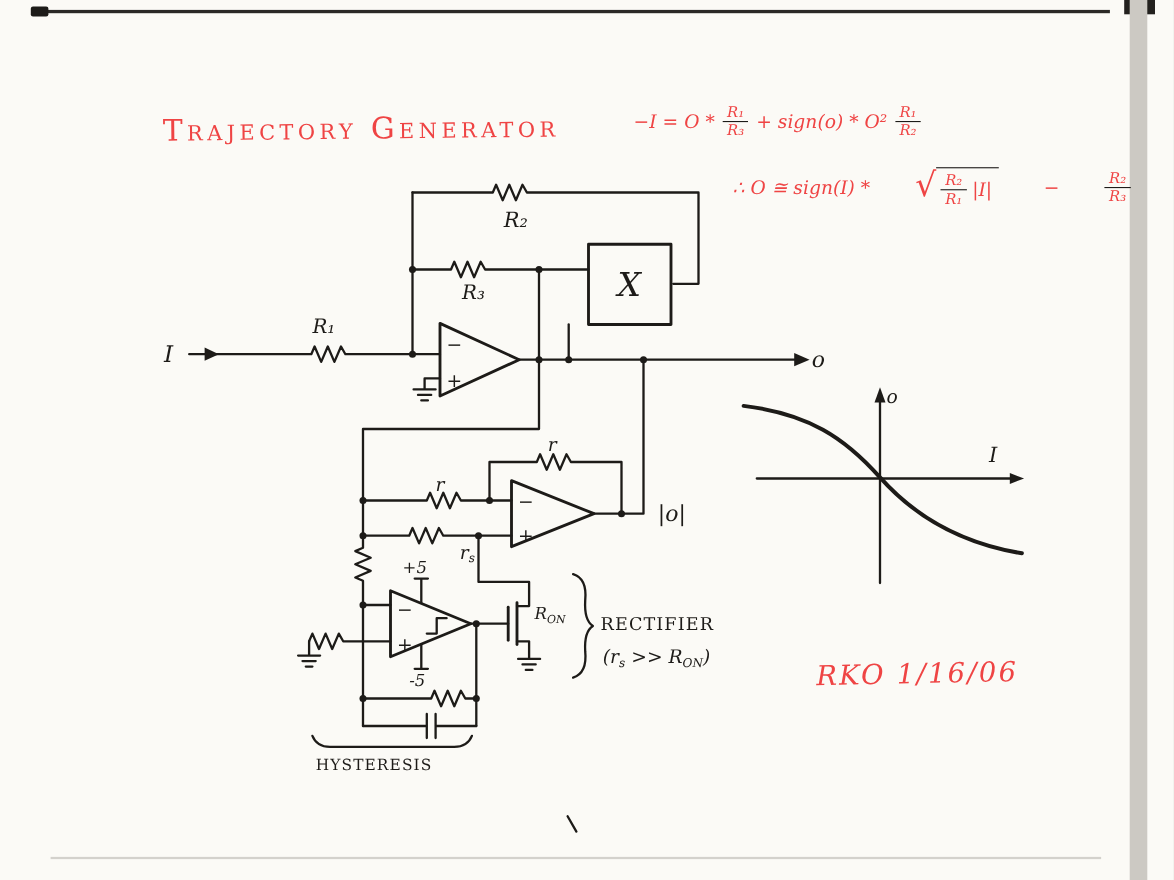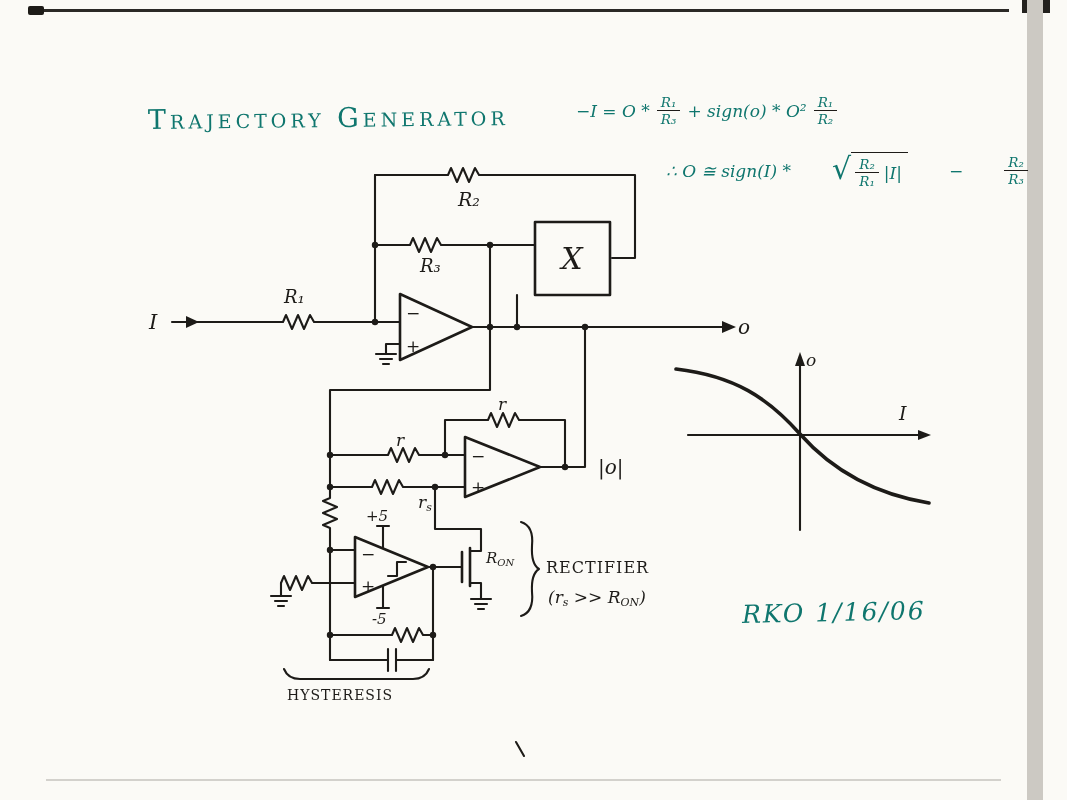--- a/index.html
+++ b/index.html
@@ -1,17 +1,17 @@
 <!DOCTYPE html>
 <html><head>
 <meta charset="utf-8">
 <style>
   html,body{margin:0;padding:0;background:#e9e7e3;}
   .page{position:relative;width:1067px;height:800px;background:#fbfaf6;overflow:hidden;
-        font-family:"DejaVu Serif",serif;color:#0f766e;}
+        font-family:"DejaVu Serif",serif;color:#ef4444;}
   .scan-top{position:absolute;left:34px;top:9px;width:975px;height:3px;background:#2b2926;}
   .scan-blob-tl{position:absolute;left:28px;top:6px;width:16px;height:9px;background:#1d1b18;border-radius:2px;}
   .scan-blob-tr{position:absolute;left:1022px;top:0;width:28px;height:13px;background:#23211e;}
   .scan-right{position:absolute;top:0;bottom:0;right:24px;width:16px;background:#ccc9c3;}
   .scan-bottom{position:absolute;left:46px;top:779px;width:955px;height:2px;background:#b9b6b0;opacity:.6;}
   .title{position:absolute;left:148px;top:102px;font-size:27px;font-variant:small-caps;
          letter-spacing:4px;transform:rotate(-0.6deg);white-space:nowrap;}
   .sig{position:absolute;left:742px;top:598px;font-size:25px;font-style:italic;
        letter-spacing:2px;transform:rotate(-1.2deg);white-space:nowrap;}
   .eq{position:absolute;display:flex;align-items:center;gap:7px;font-size:17px;

